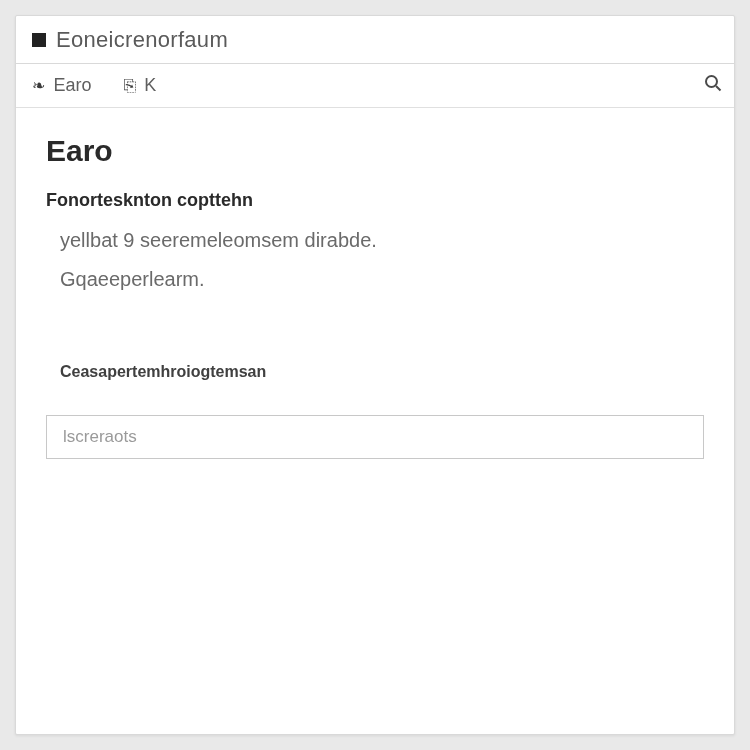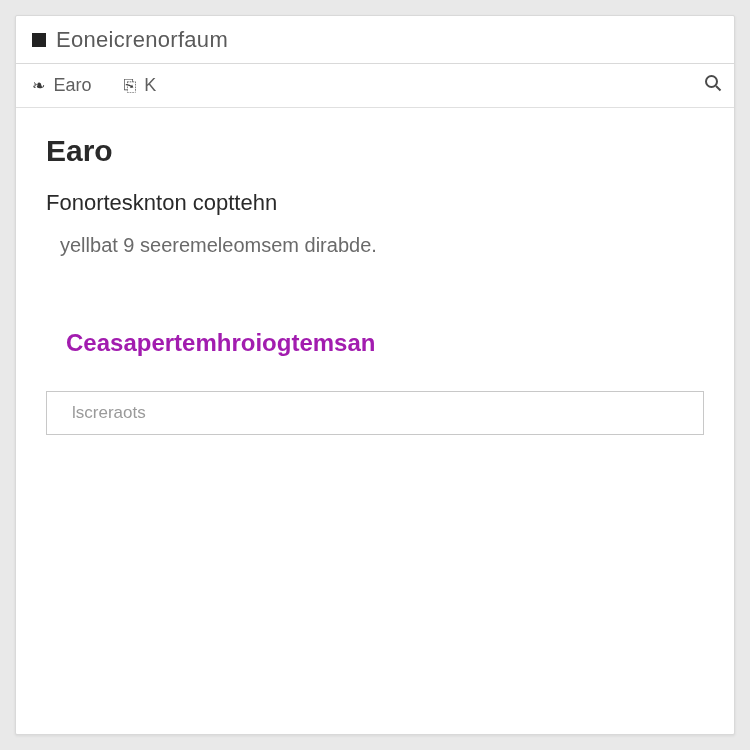--- a/index.html
+++ b/index.html
@@ -79,46 +79,46 @@
     padding: 26px 30px 30px 30px;
     overflow: hidden;
   }
   .h1 {
     font-size: 30px;
     font-weight: 700;
     color: #2a2a2a;
     margin-bottom: 22px;
   }
   .h2 {
-    font-size: 22px;
-    font-weight: 400;
+    font-size: 18px;
+    font-weight: 700;
     color: #2a2a2a;
     margin-bottom: 18px;
   }
   .para {
     font-size: 20px;
     color: #6a6a6a;
     margin-bottom: 16px;
     margin-left: 14px;
   }
   .section2 {
     margin-top: 72px;
   }
   .h3 {
-    font-size: 24px;
+    font-size: 16px;
     font-weight: 600;
-    color: #a21caf;
-    margin-left: 20px;
+    color: #404040;
+    margin-left: 14px;
     margin-bottom: 34px;
   }
   .input {
     width: 100%;
     height: 44px;
     border: 1px solid #c8c8c8;
-    padding: 0 25px;
+    padding: 0 16px;
     font-size: 17px;
     color: #9a9a9a;
     background: #fff;
     outline: none;
     margin-left: 0px;
   }
   .input::placeholder { color: #9a9a9a; }
 </style>
 </head>
 <body>
@@ -145,20 +145,21 @@
         <circle cx="7.5" cy="7.5" r="5.5"></circle>
         <line x1="12" y1="12" x2="16.5" y2="16.5"></line>
       </svg>
     </div>
   </div>
 
   <div class="content">
     <div class="h1">Earo</div>
     <div class="h2">Fonortesknton copttehn</div>
     <div class="para">yellbat 9 seeremeleomsem dirabde.</div>
+    <div class="para">Gqaeeperlearm.</div>
 
     <div class="section2">
       <div class="h3">Ceasapertemhroiogtemsan</div>
       <input class="input" type="text" placeholder="lscreraots" style="">
     </div>
   </div>
 
 </div>
 
 </body></html>

